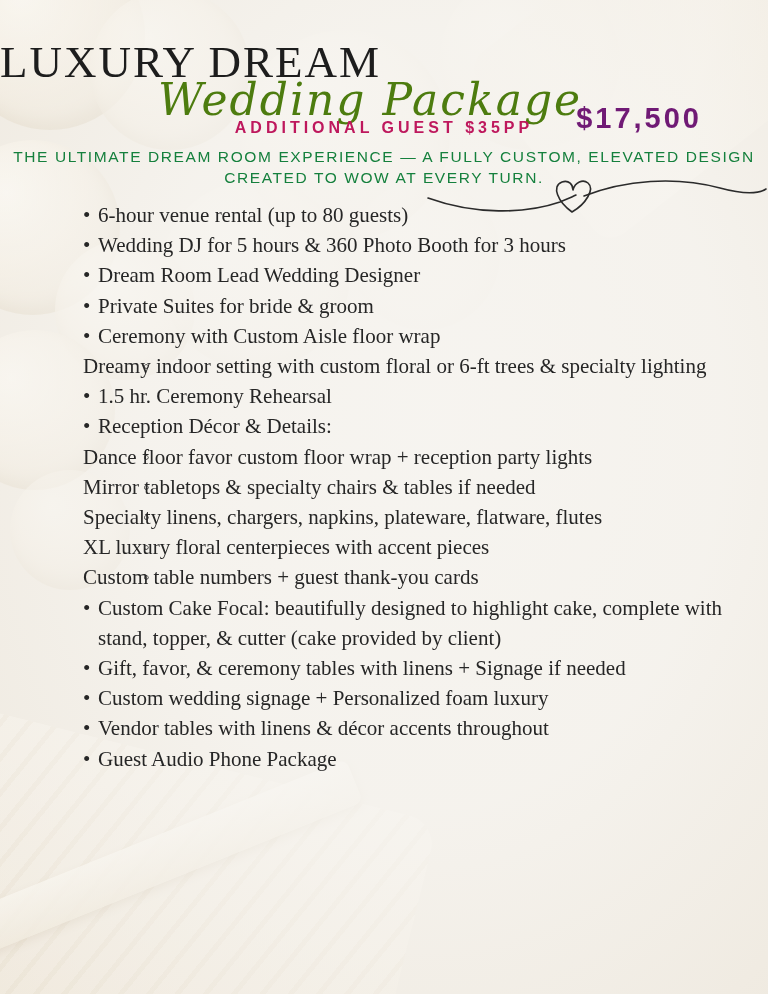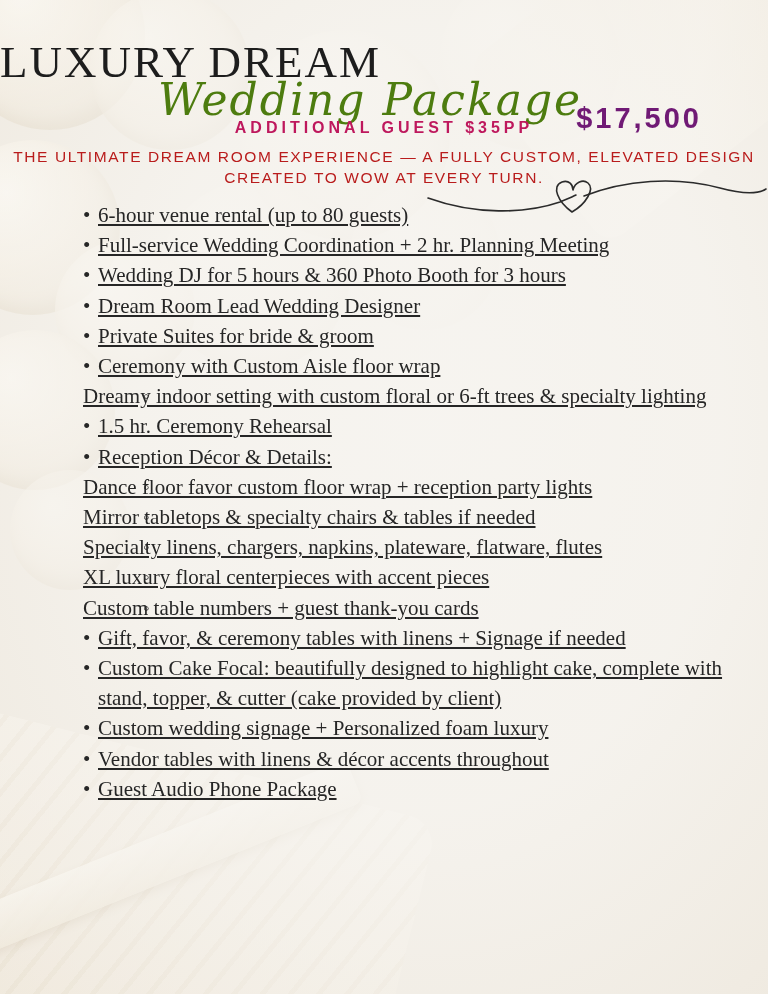--- a/index.html
+++ b/index.html
@@ -63,28 +63,28 @@
   }
   .price{
     position:absolute;right:66px;top:102px;
     font-family:"Liberation Sans", sans-serif;
     font-weight:bold;font-size:29px;letter-spacing:3px;color:#701a75;
   }
   .tagline{
     position:absolute;left:0;top:146px;width:768px;text-align:center;
     font-family:"Liberation Sans", sans-serif;
     font-size:15.5px;line-height:21px;letter-spacing:1.6px;
-    color:#b91c1c;
+    color:#15803d;
   }
   .squiggle{position:absolute;left:420px;top:168px;}
   
   .features{
     position:absolute;left:0;top:200px;width:768px;
     margin:0;padding:0;list-style:none;
-    font-size:21px;line-height:30.2px;text-decoration:underline;
+    font-size:21px;line-height:30.2px;
   }
   .features li{position:relative;}
   .l1{padding-left:98px;padding-right:24px;}
   .l1::before{content:"\2022";position:absolute;left:83px;}
   .l2{padding-left:83px;padding-right:24px;}
   .l2::before{content:"\25E6";position:absolute;left:143px;font-size:18px;}
 </style>
 </head>
 <body>
 
@@ -118,33 +118,32 @@
     </div>
     <svg class="squiggle" width="348" height="52" viewBox="0 0 348 52">
       <path d="M8,30 C55,47 105,46 140,34 C147,31 152,29 156,27" fill="none" stroke="#2b2b2b" stroke-width="1.6" stroke-linecap="round"></path>
       <path d="M152,44 C138,34 131,18 142,14 C149,11.5 153,17 153,22 C155,14 163,11 168,15 C175,21 166,36 152,44 Z" fill="none" stroke="#2b2b2b" stroke-width="1.6" stroke-linejoin="round"></path>
       <path d="M164,28 C205,12 255,8 300,20 C322,26 338,26 346,21" fill="none" stroke="#2b2b2b" stroke-width="1.6" stroke-linecap="round"></path>
     </svg>
   </div>
 
   <ul class="features">
     <li class="l1">6-hour venue rental (up to 80 guests)</li>
-    <li class="l1">Full-service Wedding Coordination + 2 hr. Planning Meeting</li>
     <li class="l1">Wedding DJ for 5 hours &amp; 360 Photo Booth for 3 hours</li>
     <li class="l1">Dream Room Lead Wedding Designer</li>
     <li class="l1">Private Suites for bride &amp; groom</li>
     <li class="l1">Ceremony with Custom Aisle floor wrap</li>
     <li class="l2">Dreamy indoor setting with custom floral or 6-ft trees &amp; specialty lighting</li>
     <li class="l1">1.5 hr. Ceremony Rehearsal</li>
     <li class="l1">Reception Décor &amp; Details:</li>
     <li class="l2">Dance floor favor custom floor wrap + reception party lights</li>
     <li class="l2">Mirror tabletops &amp; specialty chairs &amp; tables if needed</li>
     <li class="l2">Specialty linens, chargers, napkins, plateware, flatware, flutes</li>
     <li class="l2">XL luxury floral centerpieces with accent pieces</li>
     <li class="l2">Custom table numbers + guest thank-you cards</li>
+    <li class="l1">Custom Cake Focal: beautifully designed to highlight cake, complete with stand, topper, &amp; cutter  (cake provided by client)</li>
     <li class="l1">Gift, favor, &amp; ceremony tables with linens + Signage  if needed</li>
-    <li class="l1">Custom Cake Focal: beautifully designed to highlight cake, complete with stand, topper, &amp; cutter  (cake provided by client)</li>
     <li class="l1">Custom wedding signage + Personalized foam luxury</li>
     <li class="l1">Vendor tables with linens &amp; décor accents throughout</li>
     <li class="l1">Guest Audio Phone Package</li>
   </ul>
 
 </div>
 
 </body></html>

